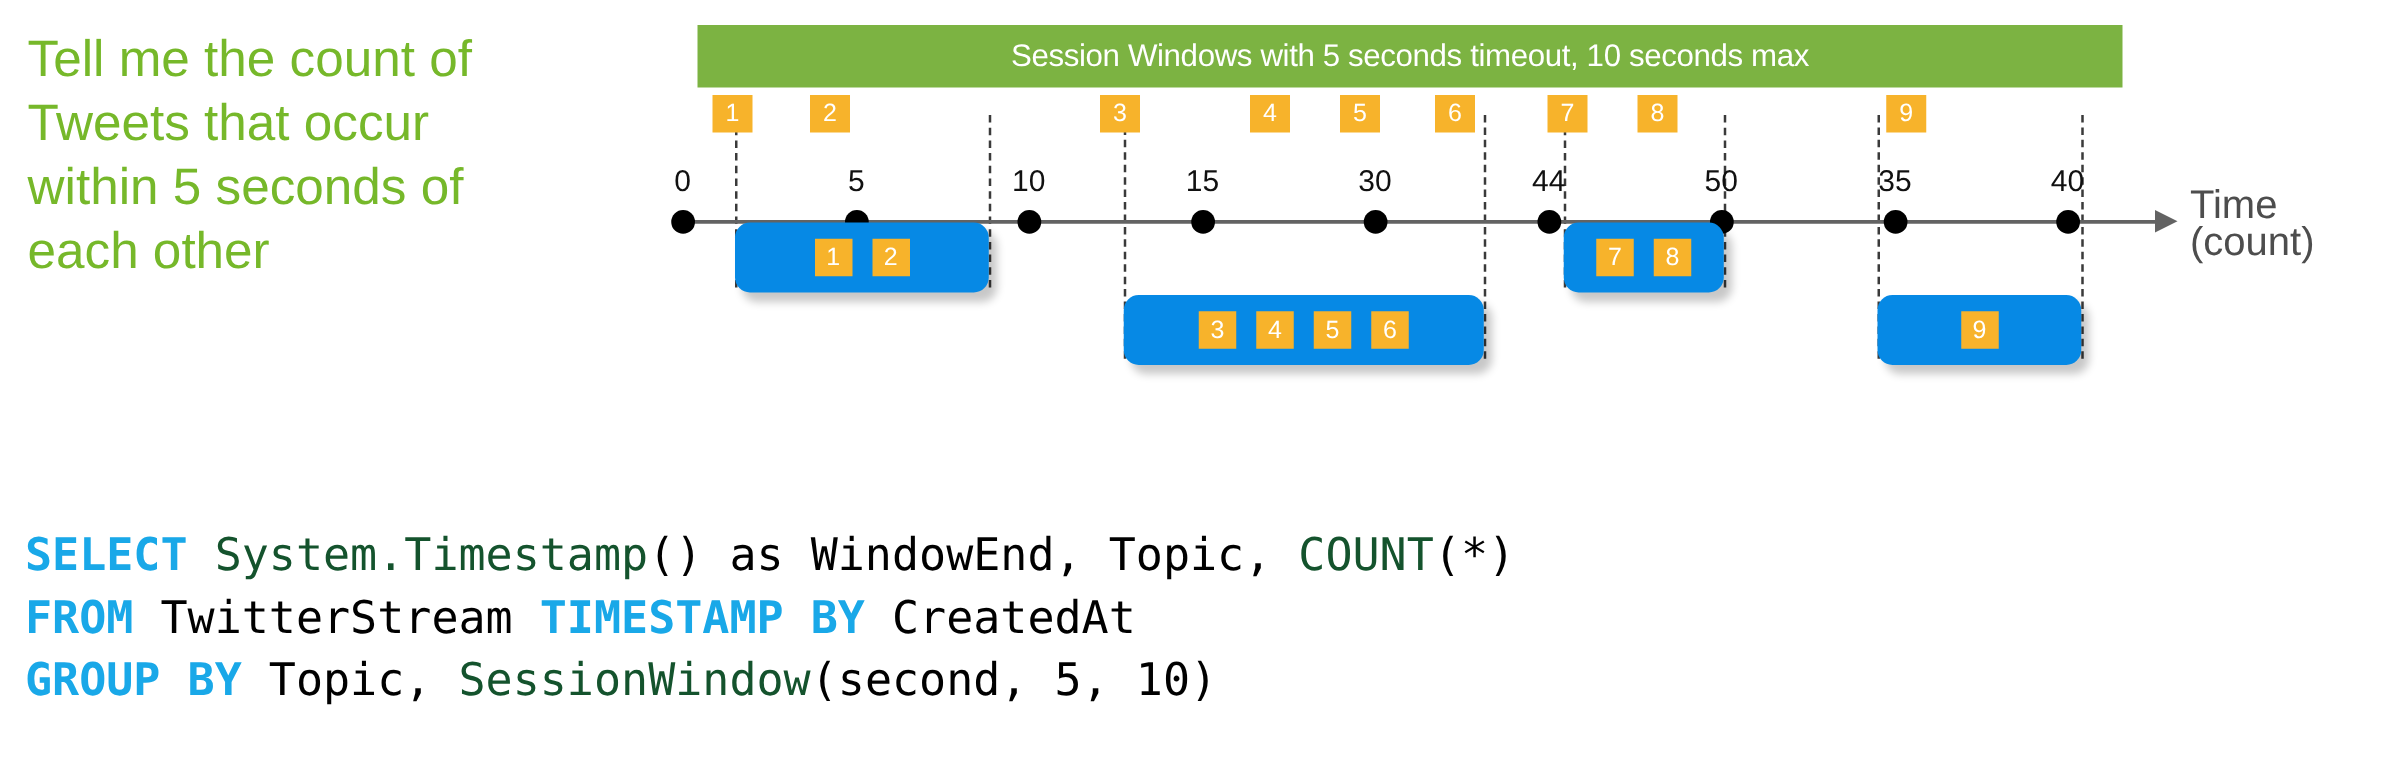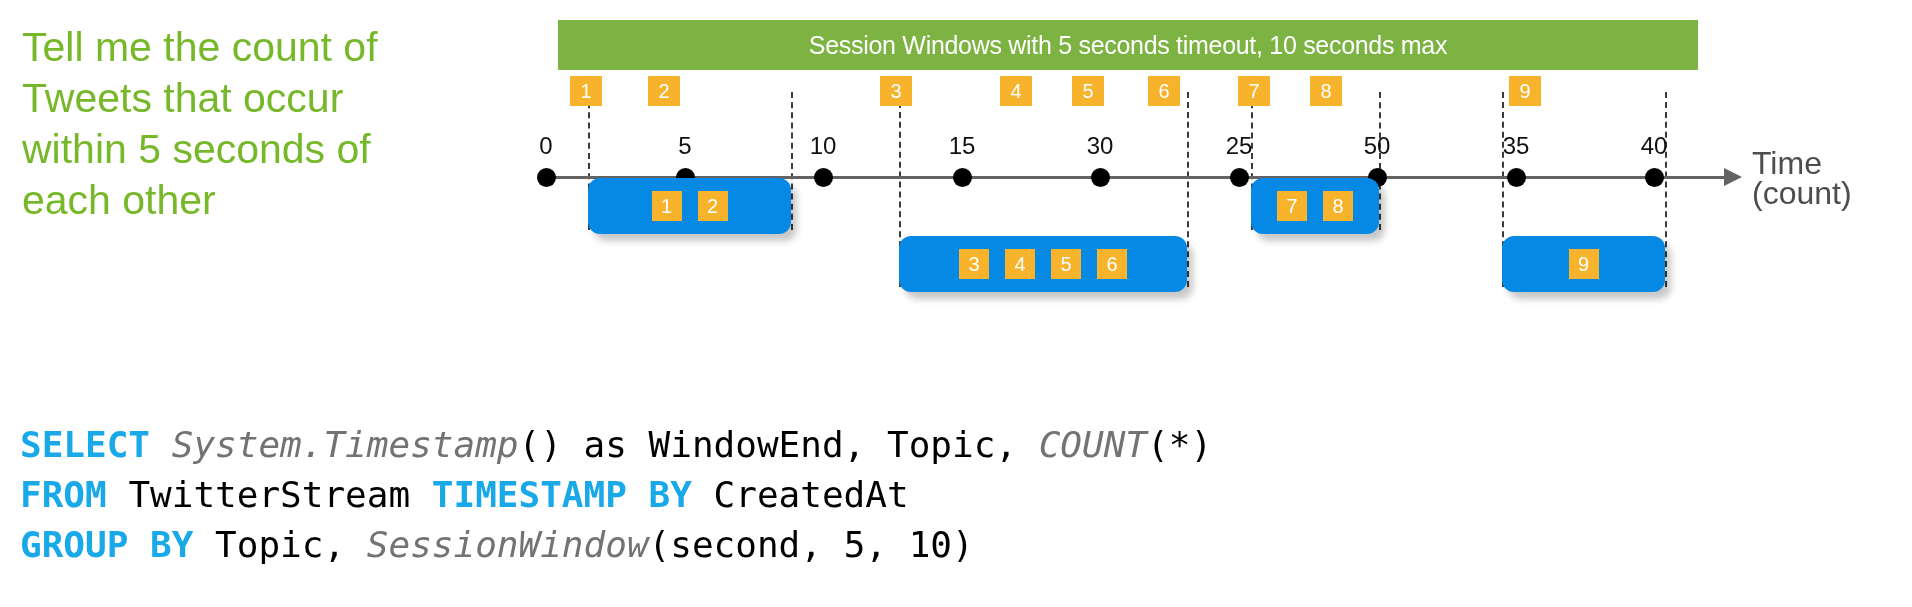--- a/index.html
+++ b/index.html
@@ -142,21 +142,21 @@
     position: absolute;
     left: 20px;
     top: 420px;
     font-family: "DejaVu Sans Mono", monospace;
     font-size: 36px;
     line-height: 50px;
     white-space: pre;
     color: #000000;
   }
   .kw  { color: #19a8e8; font-weight: bold; }
-  .fn  { color: #737373; font-style: italic; }
+  .fn  { color: #14532d; }
   .pl  { color: #000000; }
 </style>
 </head>
 <body>
 
 <div id="prompt-text">Tell me the count of Tweets that occur within 5 seconds of each other</div>
 
 <div id="diagram">
 
   <div id="window-banner">Session Windows with 5 seconds timeout, 10 seconds max</div>
@@ -191,21 +191,21 @@
       <div class="axis-tick-label" style="left: 546px;">0</div>
       <div class="axis-dot" style="left: 676px;"></div>
       <div class="axis-tick-label" style="left: 685px;">5</div>
       <div class="axis-dot" style="left: 814px;"></div>
       <div class="axis-tick-label" style="left: 823px;">10</div>
       <div class="axis-dot" style="left: 953px;"></div>
       <div class="axis-tick-label" style="left: 962px;">15</div>
       <div class="axis-dot" style="left: 1091px;"></div>
       <div class="axis-tick-label" style="left: 1100px;">30</div>
       <div class="axis-dot" style="left: 1230px;"></div>
-      <div class="axis-tick-label" style="left: 1239px;">25</div>
+      <div class="axis-tick-label" style="left: 1239px;">44</div>
       <div class="axis-dot" style="left: 1368px;"></div>
       <div class="axis-tick-label" style="left: 1377px;">50</div>
       <div class="axis-dot" style="left: 1507px;"></div>
       <div class="axis-tick-label" style="left: 1516px; text-align: right;">35</div>
       <div class="axis-dot" style="left: 1645px;"></div>
       <div class="axis-tick-label" style="left: 1654px;">40</div>
     </div>
 
   <div id="time-label">
     <div>Time</div>

